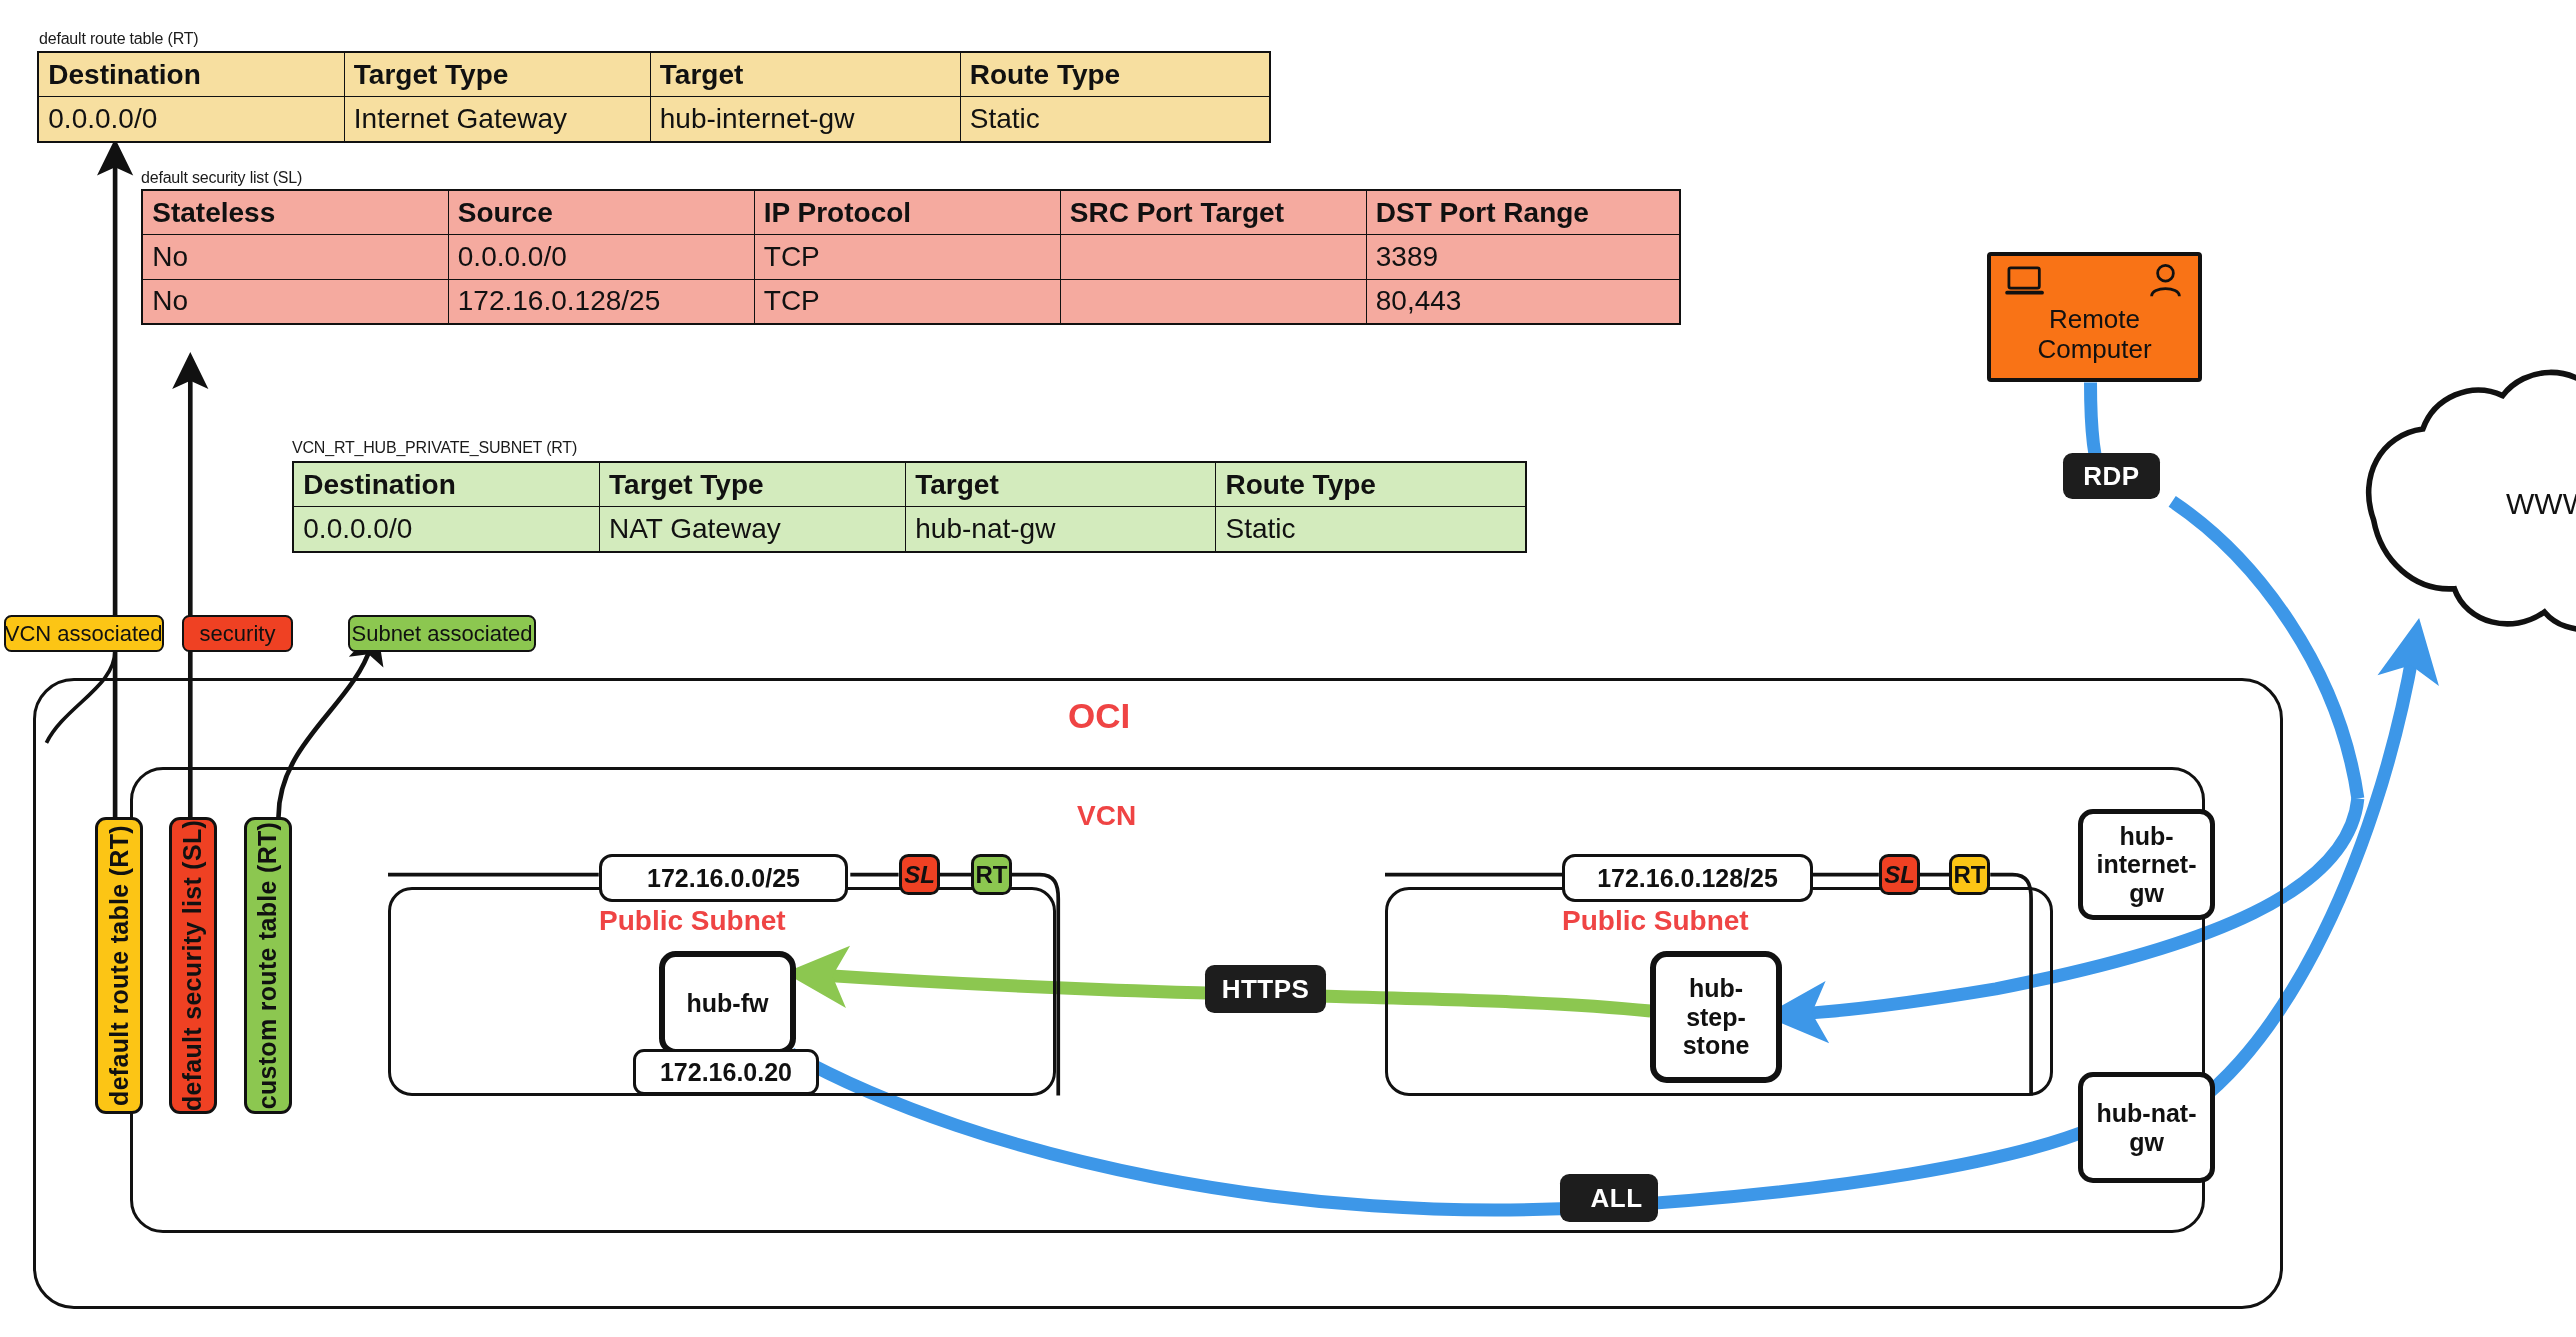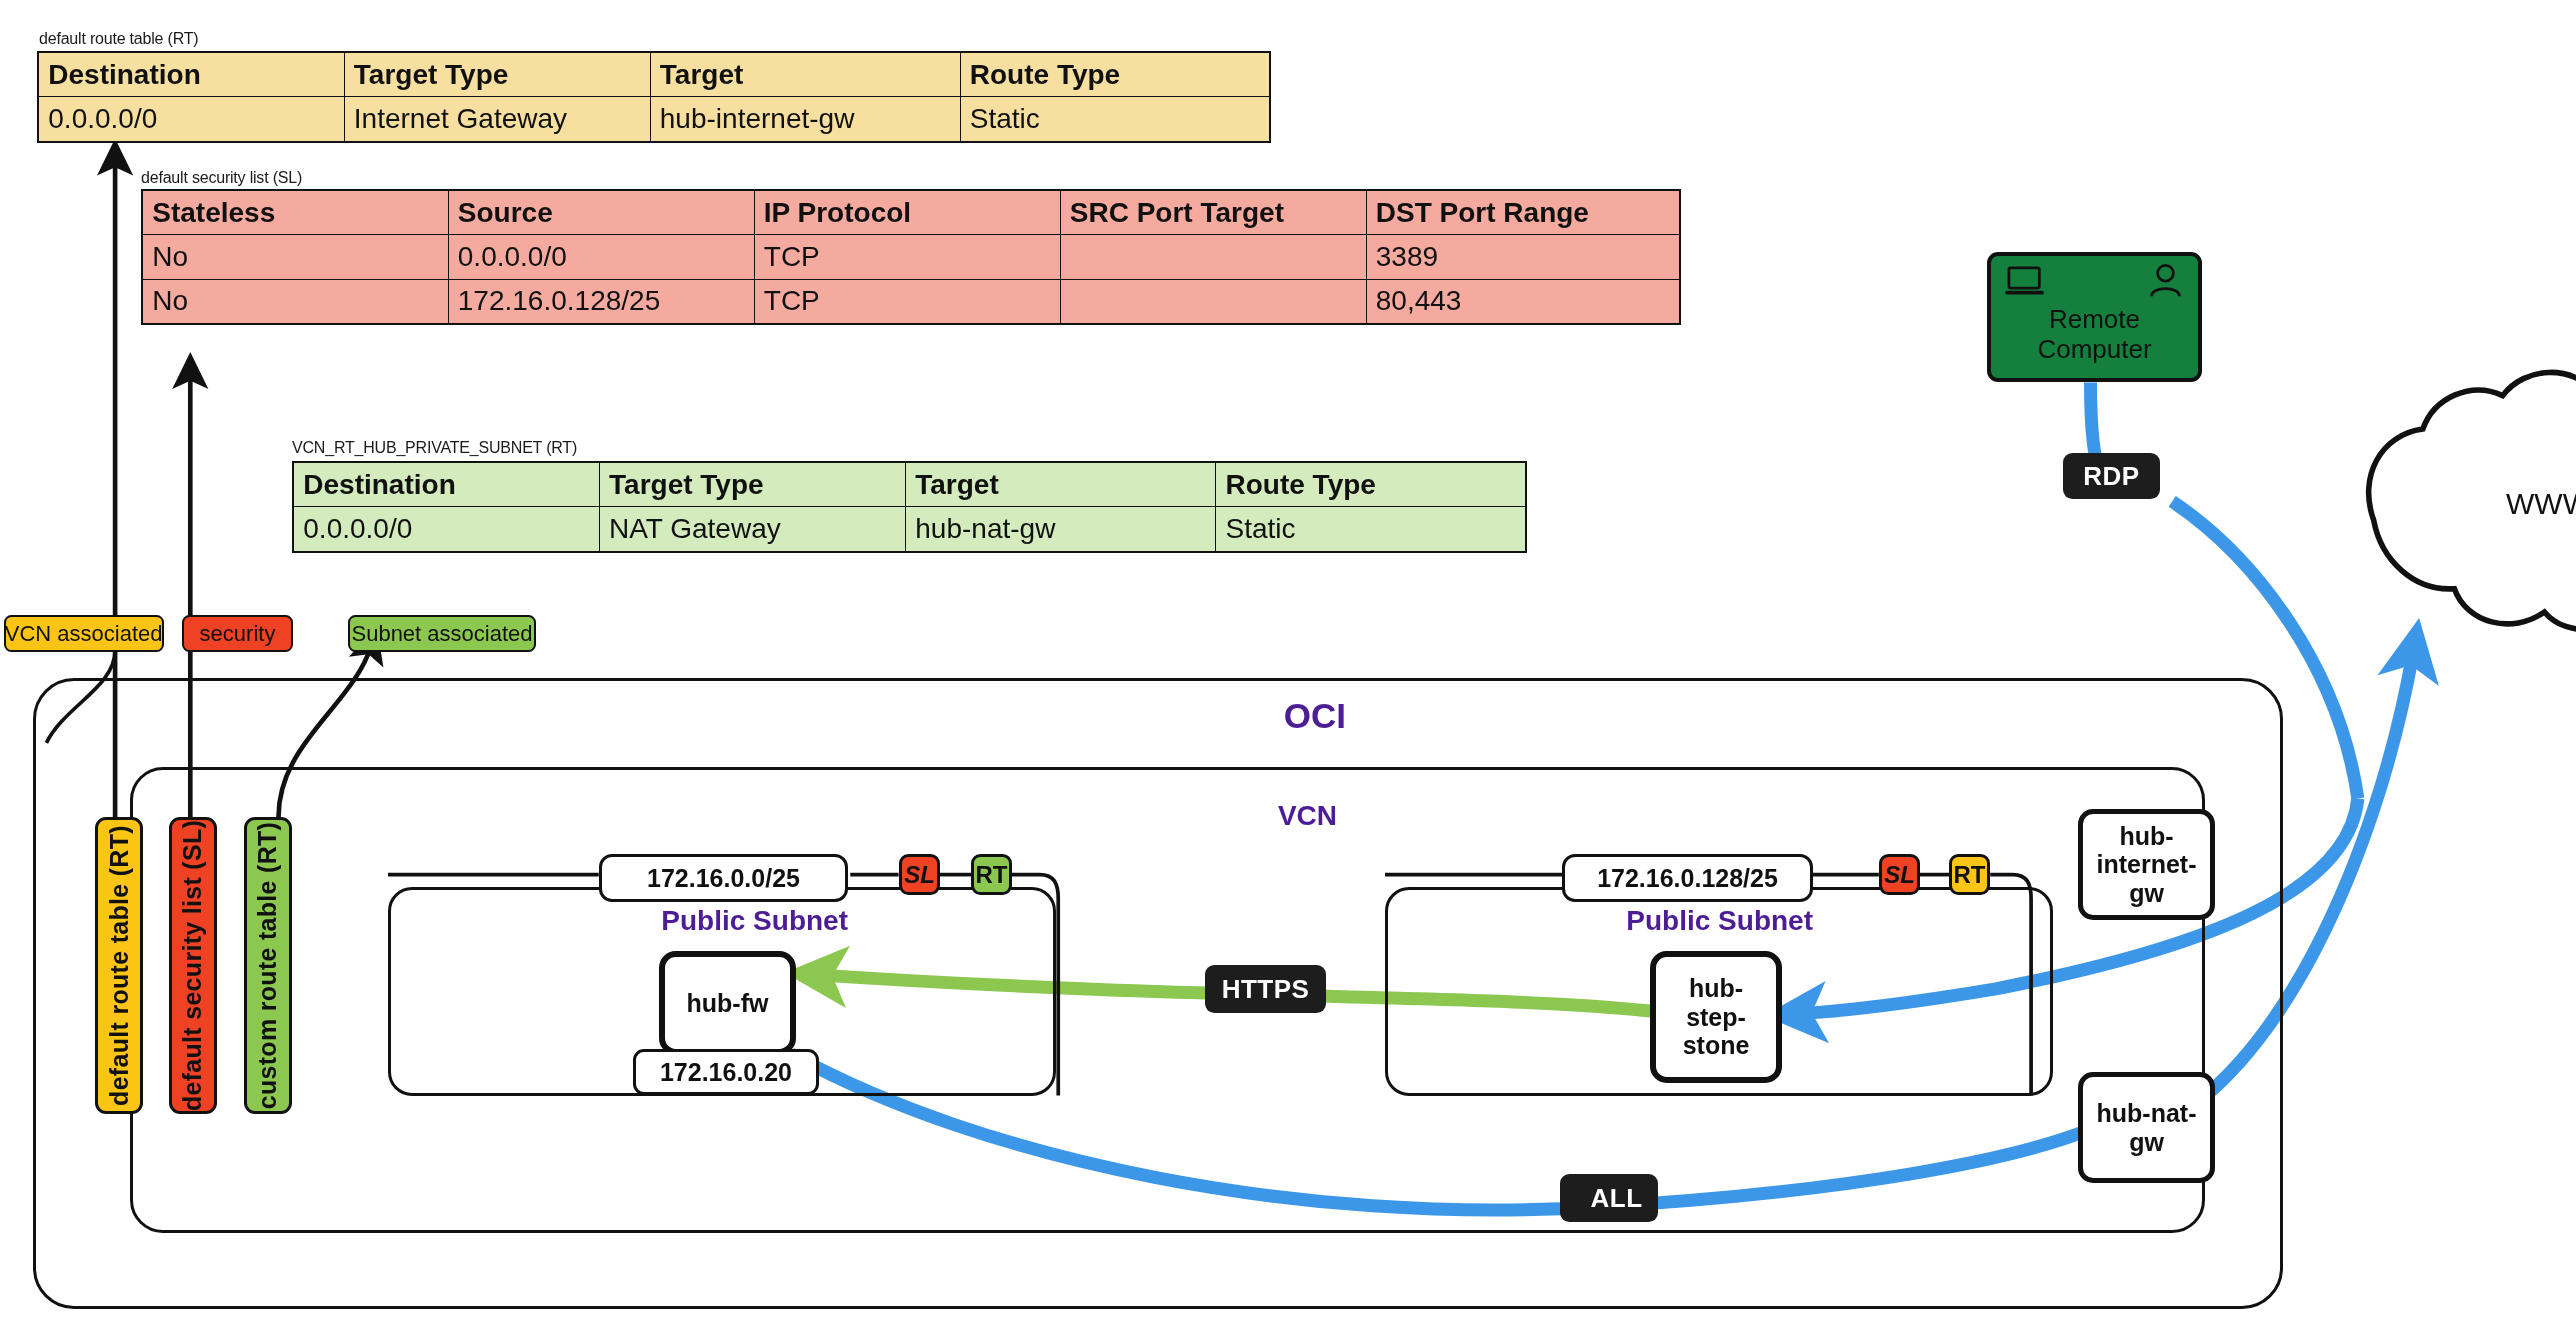--- a/index.html
+++ b/index.html
@@ -83,22 +83,22 @@
     border:3.7px solid #111111;border-radius:15px;
     box-sizing:border-box;
     display:flex;align-items:center;justify-content:center;
     font-size:28px;font-weight:bold;color:#111111;
     white-space:nowrap;
   }
   .cidr-chip.small{font-size:25px;border-radius:13px;}
 
   
   .cap{
-    position:absolute;color:#4c1d95;white-space:nowrap;
-    text-align:right;
+    position:absolute;color:#ef4444;white-space:nowrap;
+    text-align:left;
   }
   .cap-oci{font-size:35px;font-weight:bold;}
   .cap-vcn{font-size:28px;font-weight:bold;}
   .cap-subnet{font-size:28px;font-weight:bold;}
 
   
   .sq-badge{
     position:absolute;width:41px;height:41px;
     border:3.7px solid #111111;border-radius:9.3px;
     box-sizing:border-box;
@@ -124,22 +124,22 @@
   .ip-chip{
     position:absolute;background:#ffffff;
     border:3.7px solid #111111;border-radius:11px;
     box-sizing:border-box;
     display:flex;align-items:center;justify-content:center;
     font-size:25px;font-weight:bold;color:#111111;white-space:nowrap;
   }
 
   
   .remote-box{
-    position:absolute;background:#15803d;
-    border:4.6px solid #111111;border-radius:11px;
+    position:absolute;background:#f97316;
+    border:4.6px solid #111111;border-radius:4px;
     box-sizing:border-box;
   }
   .remote-label{
     position:absolute;left:0;right:0;
     text-align:center;font-size:26px;color:#111111;line-height:1.2;
   }
   .icon-slot{position:absolute;}
 
   
   .edge-label{

